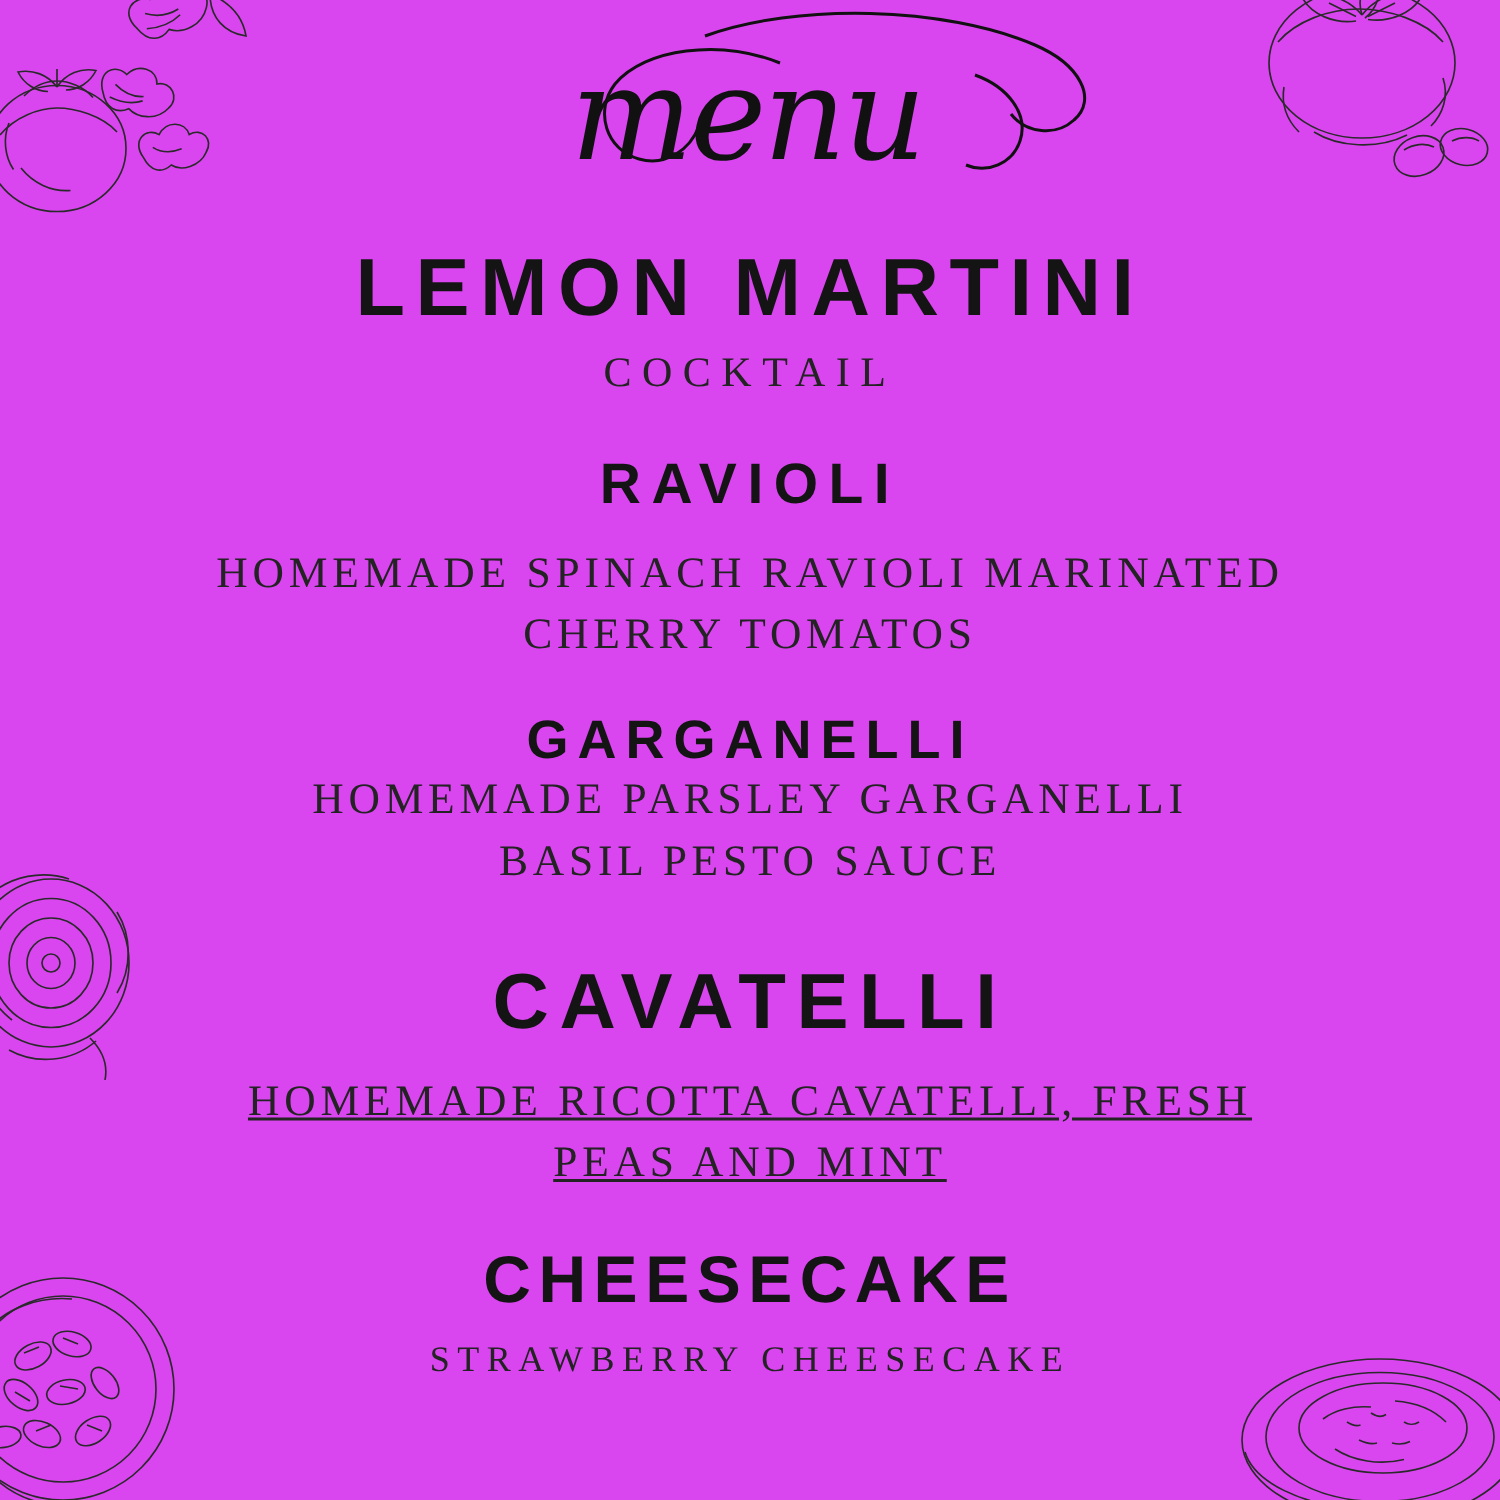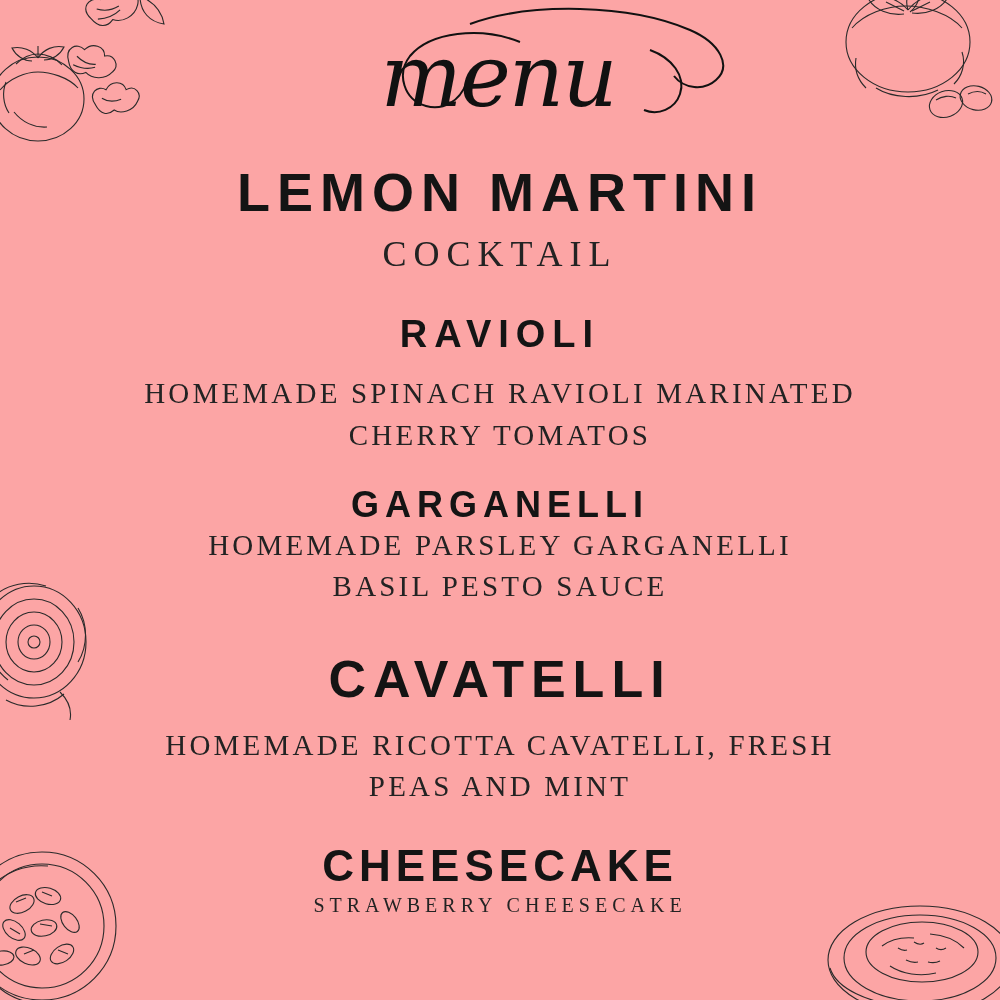--- a/index.html
+++ b/index.html
@@ -12,21 +12,21 @@
     background: #ffffff;
     font-family: "Liberation Serif", serif;
     color: #1a1a1a;
     overflow: hidden;
   }
 
   #menu-card {
     position: relative;
     width: 1000px;
     height: 1000px;
-    background: #fca5a5;
+    background: #d946ef;
   }
 
   
   .deco {
     position: absolute;
     pointer-events: none;
   }
   .deco svg { display: block; }
 
   #deco-top-left   { top: -6px;  left: -10px; }
@@ -83,37 +83,37 @@
     font-family: "Liberation Serif", serif;
     color: #232323;
     letter-spacing: 3.2px;
     line-height: 1.42;
     margin: 0;
     text-transform: uppercase;
   }
 
   
   .sec-cocktail .item-name   { font-size: 54px; letter-spacing: 7px; }
-  .sec-cocktail .item-desc   { font-size: 36px; letter-spacing: 7px; margin-top: 8px; }
+  .sec-cocktail .item-desc   { font-size: 28px; letter-spacing: 7px; margin-top: 8px; }
 
   .sec-ravioli   { margin-top: 34px; }
   .sec-ravioli .item-name    { font-size: 38px; letter-spacing: 7px; }
   .sec-ravioli .item-desc    { font-size: 29px; margin-top: 18px; }
 
   .sec-garganelli{ margin-top: 30px; }
   .sec-garganelli .item-name { font-size: 36px; letter-spacing: 6px; }
   .sec-garganelli .item-desc { font-size: 29px; }
 
   .sec-cavatelli { margin-top: 44px; text-align: center; }
   .sec-cavatelli .item-name  { font-size: 52px; letter-spacing: 7px; }
-  .sec-cavatelli .item-desc  { font-size: 29px; margin-top: 18px; }
+  .sec-cavatelli .item-desc  { font-size: 29px; margin-top: 18px; text-decoration: underline; }
 
   .sec-cheesecake{ margin-top: 34px; }
   .sec-cheesecake .item-name { font-size: 44px; letter-spacing: 5px; }
-  .sec-cheesecake .item-desc { font-size: 20px; letter-spacing: 5px; margin-top: 2px; text-align: center; }
+  .sec-cheesecake .item-desc { font-size: 24px; letter-spacing: 5px; margin-top: 12px; text-align: center; }
 
   .desc-line { display: block; }
 </style>
 </head>
 <body>
 
 <div id="menu-card">
 
   <div class="deco" id="deco-top-left">
     <svg width="210" height="165" viewBox="0 0 210 165" fill="none" stroke="#2a2a2a" stroke-width="1.1">

